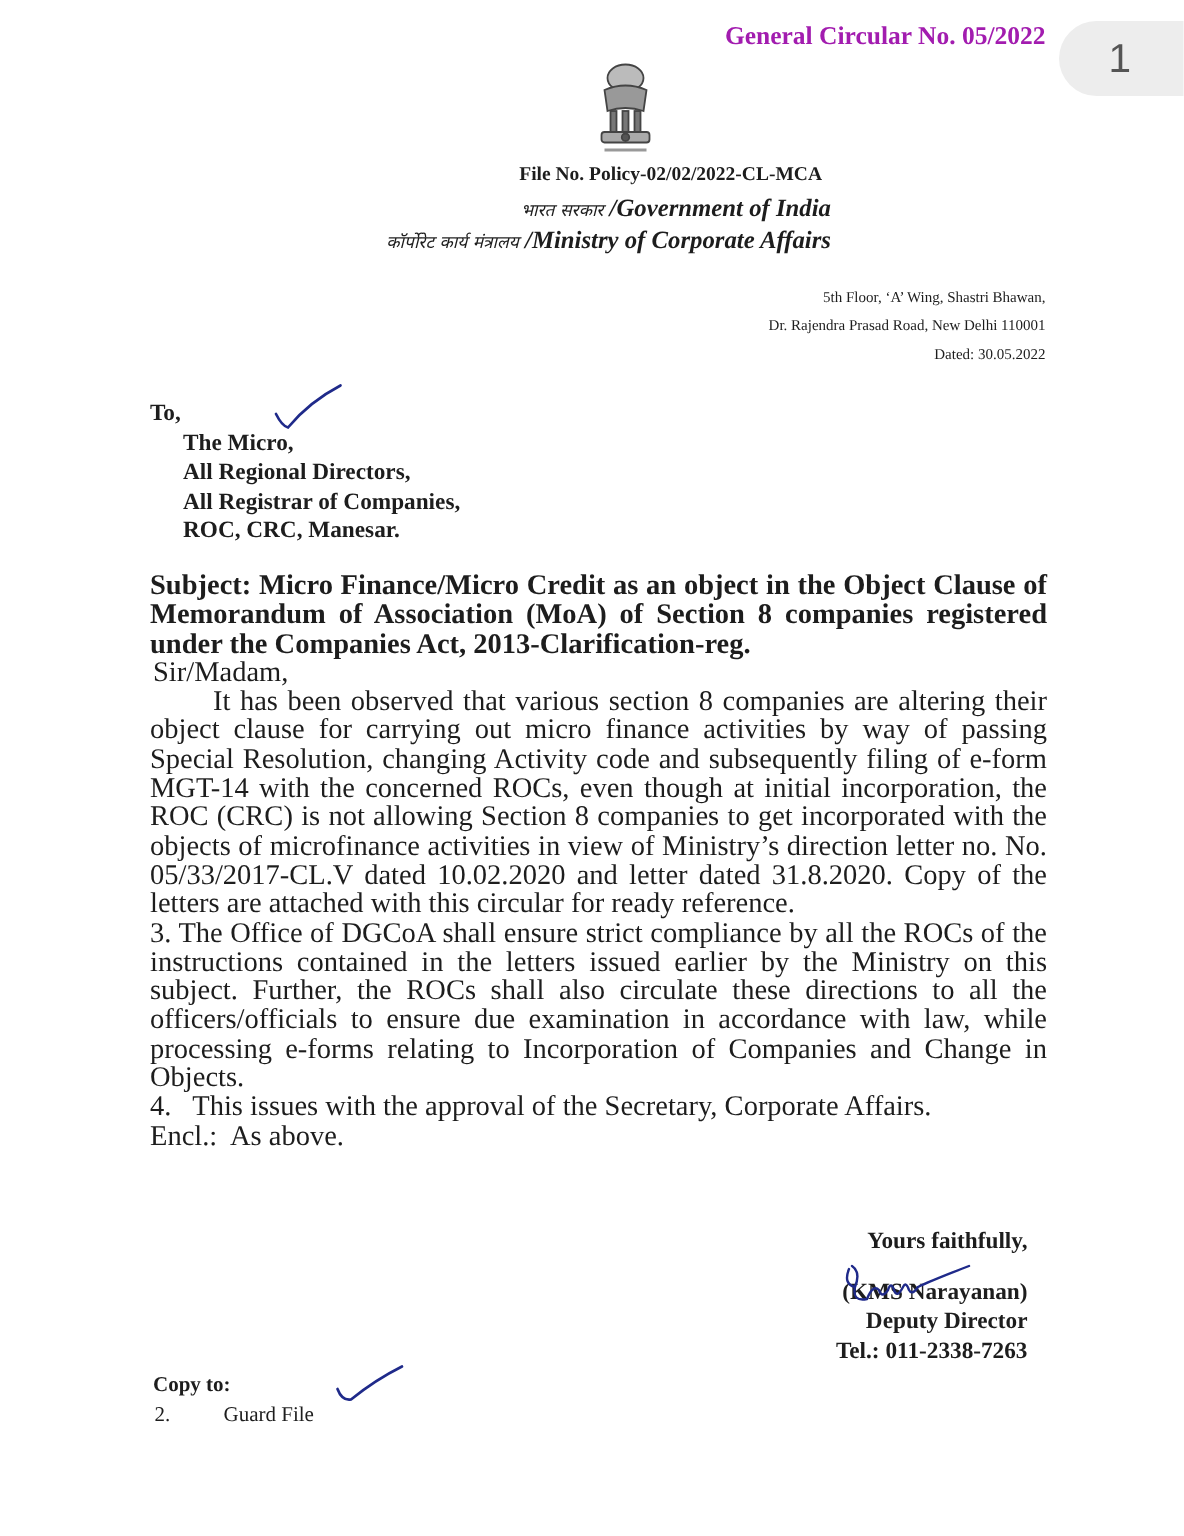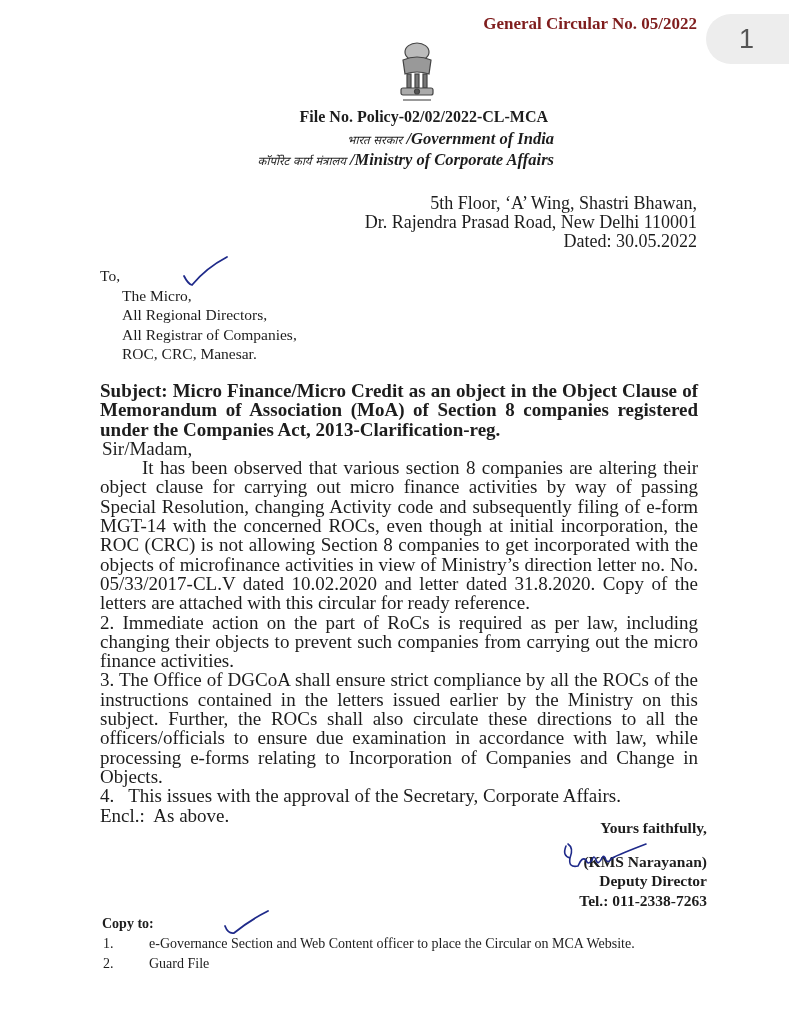--- a/index.html
+++ b/index.html
@@ -2,48 +2,48 @@
 <html><head>
 <meta charset="utf-8">
 <style>
   html, body { margin:0; padding:0; }
   body {
     width:789px; height:1024px; overflow:hidden; position:relative;
     background:#ffffff; color:#1d1d1d;
     font-family:"Liberation Serif","DejaVu Serif",serif;
   }
   .abs { position:absolute; white-space:nowrap; }
-  #circular-no { top:14px; right:92px; font-size:17px; font-weight:bold; color:#7f1d1d; }
+  #circular-no { top:14px; right:92px; font-size:17px; font-weight:bold; color:#a21caf; }
   #page-badge {
     position:absolute; top:14px; right:-10px; width:93px; height:50px;
     background:#ededed; border-radius:26px 0 0 26px;
     display:flex; align-items:center; justify-content:flex-start;
     padding-left:33px; box-sizing:border-box;
     font-family:"Liberation Sans","DejaVu Sans",sans-serif; font-size:27px; color:#555;
   }
   #emblem { position:absolute; left:395px; top:40px; width:44px; height:66px; }
-  #file-no { top:108px; right:241px; font-size:16px; font-weight:bold; }
+  #file-no { top:108px; right:241px; font-size:13px; font-weight:bold; }
   .hdr-line { right:235px; font-size:16.5px; font-weight:bold;font-style:italic; }
   .hdr-line .hindi { font-weight:normal; font-size:11.5px; font-family:"DejaVu Sans",sans-serif; }
   #gov-line { top:129px; }
   #min-line { top:150px;margin-left:34px; }
-  .addr { right:92px; font-size:18px; }
+  .addr { right:92px; font-size:10px; }
   #addr1 { top:193px; }
   #addr2 { top:212px; }
   #addr3 { top:231px;margin-left:28px; }
-  #to-block { position:absolute; left:100px; top:266px; font-size:15.5px; line-height:19.5px; }
+  #to-block { position:absolute; left:100px; top:266px; font-size:15.5px; line-height:19.5px;font-weight:bold; }
   #to-block .indent { padding-left:22px; }
   #body-block {
     position:absolute; left:100px; top:381px; width:598px;
     font-size:19px; line-height:19.3px; text-align:justify;
   }
   #body-block p { margin:0; }
   .subject { font-weight:bold; }
   .first-para { text-indent:42px; }
-  #signoff { position:absolute; right:82px; top:818px; text-align:right; font-size:15.5px; line-height:19.5px; font-weight:bold; }
+  #signoff { position:absolute; right:104px; top:818px; text-align:right; font-size:15.5px; line-height:19.5px; font-weight:bold; }
   #copy-block { position:absolute; left:100px; top:914px; width:600px; font-size:14px; line-height:20px; }
   #copy-block .copy-title { font-weight:bold; padding-left:2px; }
   .copy-item .num { display:inline-block; width:46px; padding-left:3px; }
   .tick { position:absolute; }
 </style>
 </head>
 <body>
 
 <div id="page-badge">1</div>
 
@@ -86,43 +86,39 @@
 </div>
 
 <svg class="tick" style="left:180px;top:254px;width:50px;height:36px;" viewBox="0 0 50 36">
   <path d="M4 22 Q8 30 12 31 Q26 14 47 3" fill="none" stroke="#1f2a8a" stroke-width="1.8" stroke-linecap="round"></path>
 </svg>
 
 <div id="body-block">
   <p class="subject">Subject: Micro Finance/Micro Credit as an object in the Object Clause of Memorandum of Association (MoA) of Section 8 companies registered under the Companies Act, 2013-Clarification-reg.</p>
   <p style="padding-left:2px">Sir/Madam,</p>
   <p class="first-para">It has been observed that various section 8 companies are altering their object clause for carrying out micro finance activities by way of passing Special Resolution, changing Activity code and subsequently filing of e-form MGT-14 with the concerned ROCs, even though at initial incorporation, the ROC (CRC) is not allowing Section 8 companies to get incorporated with the objects of microfinance activities in view of Ministry’s direction letter no. No. 05/33/2017-CL.V dated 10.02.2020 and letter dated 31.8.2020. Copy of the letters are attached with this circular for ready reference.</p>
-  <p>2. Immediate action on the part of RoCs is required as per law, including changing their objects to prevent such companies from carrying out the micro finance activities.</p>
   <p>3. The Office of DGCoA shall ensure strict compliance by all the ROCs of the instructions contained in the letters issued earlier by the Ministry on this subject. Further, the ROCs shall also circulate these directions to all the officers/officials to ensure due examination in accordance with law, while processing e-forms relating to Incorporation of Companies and Change in Objects.</p>
   <p style="white-space:pre">4.   This issues with the approval of the Secretary, Corporate Affairs.</p>
   <p style="white-space:pre">Encl.:  As above.</p>
 </div>
 
 <div id="signoff">
   <div>Yours faithfully,</div>
   <div style="height:14px"></div>
   <div>(KMS Narayanan)</div>
   <div>Deputy Director</div>
   <div>Tel.: 011-2338-7263</div>
 </div>
 
 <svg class="tick" style="left:560px;top:840px;width:90px;height:38px;" viewBox="0 0 90 38">
   <path d="M6 6 Q2 16 10 18 Q14 8 8 4 M10 18 Q8 28 18 26 Q22 16 26 20 Q28 26 32 20 Q34 14 36 20 Q38 26 42 18 Q44 14 46 20 Q48 24 52 18 Q60 14 86 4" fill="none" stroke="#1f2a8a" stroke-width="1.6" stroke-linecap="round"></path>
 </svg>
 
 <div id="copy-block">
   <div class="copy-title">Copy to:</div>
   <div class="copy-item">
-    <span class="num">1.</span><span>e-Governance Section and Web Content officer to place the Circular on MCA Website.</span>
-  </div>
-  <div class="copy-item">
     <span class="num">2.</span><span>Guard File</span>
   </div>
 </div>
 
 <svg class="tick" style="left:222px;top:908px;width:50px;height:30px;" viewBox="0 0 50 30">
   <path d="M3 18 Q6 26 12 25 Q28 12 46 3" fill="none" stroke="#1f2a8a" stroke-width="1.8" stroke-linecap="round"></path>
 </svg>
 
 </body></html>

